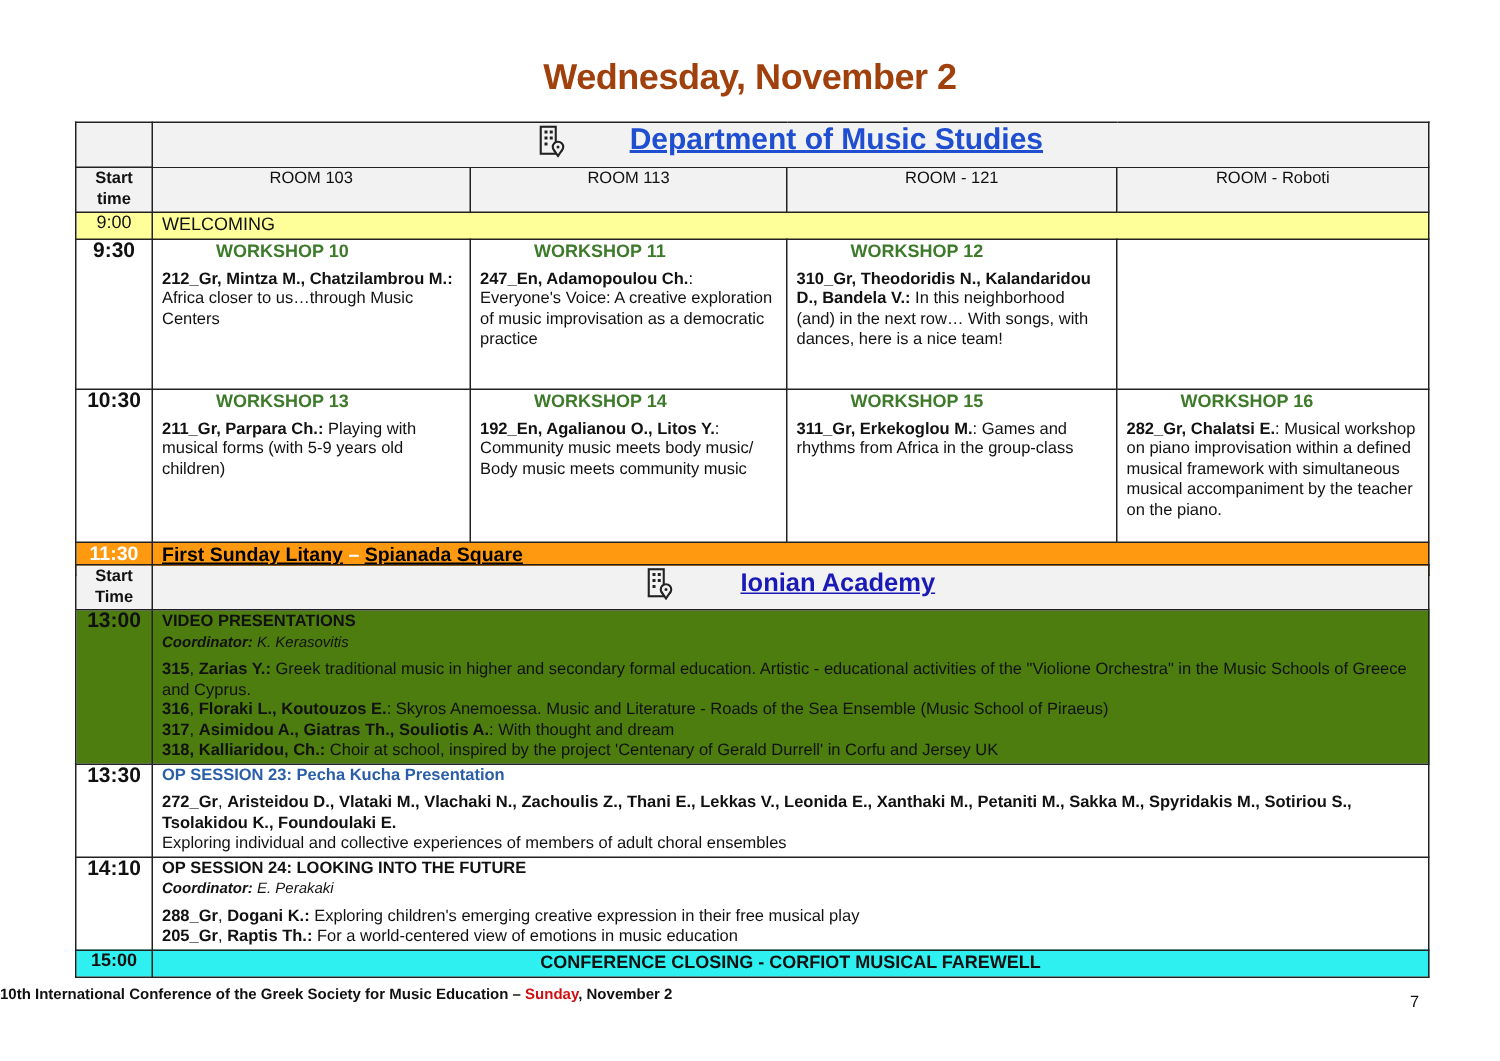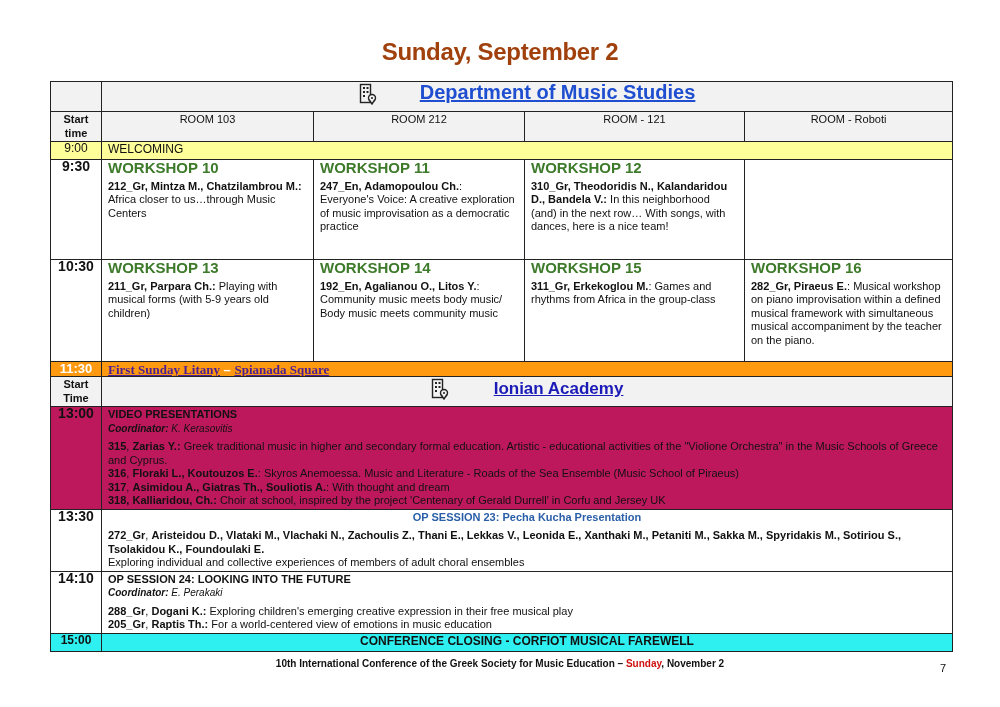--- a/index.html
+++ b/index.html
@@ -11,40 +11,40 @@
   #t2 { top:376px; }
   .venue-row td { background:#f2f2f2; height:27px; vertical-align:middle; }
   .venue-cell { text-align:center; position:relative; }
   .venue-link { color:#1f4fd0; text-decoration:underline; font-weight:bold; font-size:20px; }
   .venue-link.dark { color:#1a1ab8; font-size:17px; }
   .bldg-icon { display:inline-block; vertical-align:middle; margin-right:40px; }
   .hdr-row td { background:#f2f2f2; text-align:center; vertical-align:middle; font-size:11px; height:26px; }
   .start-lbl { font-weight:bold; font-size:11px; line-height:12px; padding:1px 2px !important; text-align:center; }
   .time { font-weight:bold; font-size:14px; text-align:center; padding:0 2px !important; vertical-align:top; }
   .welcome td { background:#ffff99; font-weight:normal; font-size:12px; height:15px; }
-  .ws-title { color:#3d7a2a; font-weight:bold; font-size:15px; display:block; margin-bottom:5px; }
+  .ws-title { color:#3d7a2a; font-weight:bold; font-size:12px; display:block; margin-bottom:5px;margin-left:36px; }
   .ws-body b { font-weight:bold; }
   .litany td { background:#ff9a10; color:#fff; font-weight:bold; font-size:13px; height:19px; vertical-align:middle; }
   .litany .time { color:#fff; }
-  .litany a { color:#4c1d95; text-decoration:underline;font-family:Liberation Serif, serif; }
-  .green td { background:#be185d; }
+  .litany a { color:#000000; text-decoration:underline; }
+  .green td { background:#4d7c0f; }
   .session-title { font-weight:bold; font-size:11px; display:block; }
-  .session-title.blue { color:#2a5fa8;text-align:center; }
+  .session-title.blue { color:#2a5fa8; }
   .coord { font-size:10px; display:block; margin-bottom:5px; font-style:italic; }
   .coord b { font-weight:bold; }
   .closing td { background:#2ff0f0; font-weight:bold; font-size:12px; height:15px; vertical-align:middle; }
   .closing .center { text-align:center; }
-  .footer { position:absolute; top:658px; left:0; width:1000px; text-align:center; font-size:10px; font-weight:bold; }
+  .footer { position:absolute; top:658px; left:0; width:1000px; font-size:10px; font-weight:bold; }
   .footer .red { color:#d01010; }
   .page-num { position:absolute; top:662px; left:940px; font-size:11px; }
 </style>
 </head>
 <body>
 
-<div class="page-title">Sunday, September 2</div>
+<div class="page-title">Wednesday, November 2</div>
 
 <table class="sched" id="t1">
   <colgroup>
       <col style="width:51px">
       <col style="width:212px">
       <col style="width:211px">
       <col style="width:220px">
       <col style="width:208px">
     </colgroup>
   <tbody>
@@ -63,41 +63,41 @@
               <path d="M10 16.5 L13 21 L16 16.5" fill="#f2f2f2" stroke="#222" stroke-width="1.4"></path>
               <circle cx="13" cy="15" r="1" fill="#222"></circle>
             </svg>
       </span>
       <a class="venue-link">Department of Music Studies</a>
     </td>
   </tr>
   <tr class="hdr-row">
     <td class="start-lbl"><span>Start</span><br><span>time</span></td>
     <td>ROOM 103</td>
-    <td>ROOM 212</td>
+    <td>ROOM 113</td>
     <td>ROOM - 121</td>
     <td>ROOM - Roboti</td>
   </tr>
   <tr class="welcome">
     <td class="time">9:00</td>
     <td colspan="4">WELCOMING</td>
   </tr>
   <tr style="height:100px">
     <td class="time">9:30</td>
     <td class="ws-body"><span class="ws-title">WORKSHOP 10</span><b>212_Gr, Mintza M., Chatzilambrou M.:</b><span> Africa closer to us…through Music Centers</span></td>
     <td class="ws-body"><span class="ws-title">WORKSHOP 11</span><b>247_En, Adamopoulou Ch.</b><span>: Everyone's Voice: A creative exploration of music improvisation as a democratic practice</span></td>
     <td class="ws-body"><span class="ws-title">WORKSHOP 12</span><b>310_Gr, Theodoridis N., Kalandaridou D., Bandela V.:</b><span> In this neighborhood (and) in the next row… With songs, with dances, here is a nice team!</span></td>
     <td></td>
   </tr>
   <tr style="height:102px">
     <td class="time">10:30</td>
     <td class="ws-body"><span class="ws-title">WORKSHOP 13</span><b>211_Gr, Parpara Ch.:</b><span> Playing with musical forms (with 5-9 years old children)</span></td>
     <td class="ws-body"><span class="ws-title">WORKSHOP 14</span><b>192_En, Agalianou O., Litos Y.</b><span>: Community music meets body music/ Body music meets community music</span></td>
     <td class="ws-body"><span class="ws-title">WORKSHOP 15</span><b>311_Gr, Erkekoglou M.</b><span>: Games and rhythms from Africa in the group-class</span></td>
-    <td class="ws-body"><span class="ws-title">WORKSHOP 16</span><b>282_Gr, Piraeus E.</b><span>: Musical workshop on piano improvisation within a defined musical framework with simultaneous musical accompaniment by the teacher on the piano.</span></td>
+    <td class="ws-body"><span class="ws-title">WORKSHOP 16</span><b>282_Gr, Chalatsi E.</b><span>: Musical workshop on piano improvisation within a defined musical framework with simultaneous musical accompaniment by the teacher on the piano.</span></td>
   </tr>
   <tr class="litany">
     <td class="time">11:30</td>
     <td colspan="4"><a>First Sunday Litany</a><span> – </span><a>Spianada Square</a></td>
   </tr>
 </tbody>
   </table>
 
 <table class="sched" id="t2">
   <colgroup>

